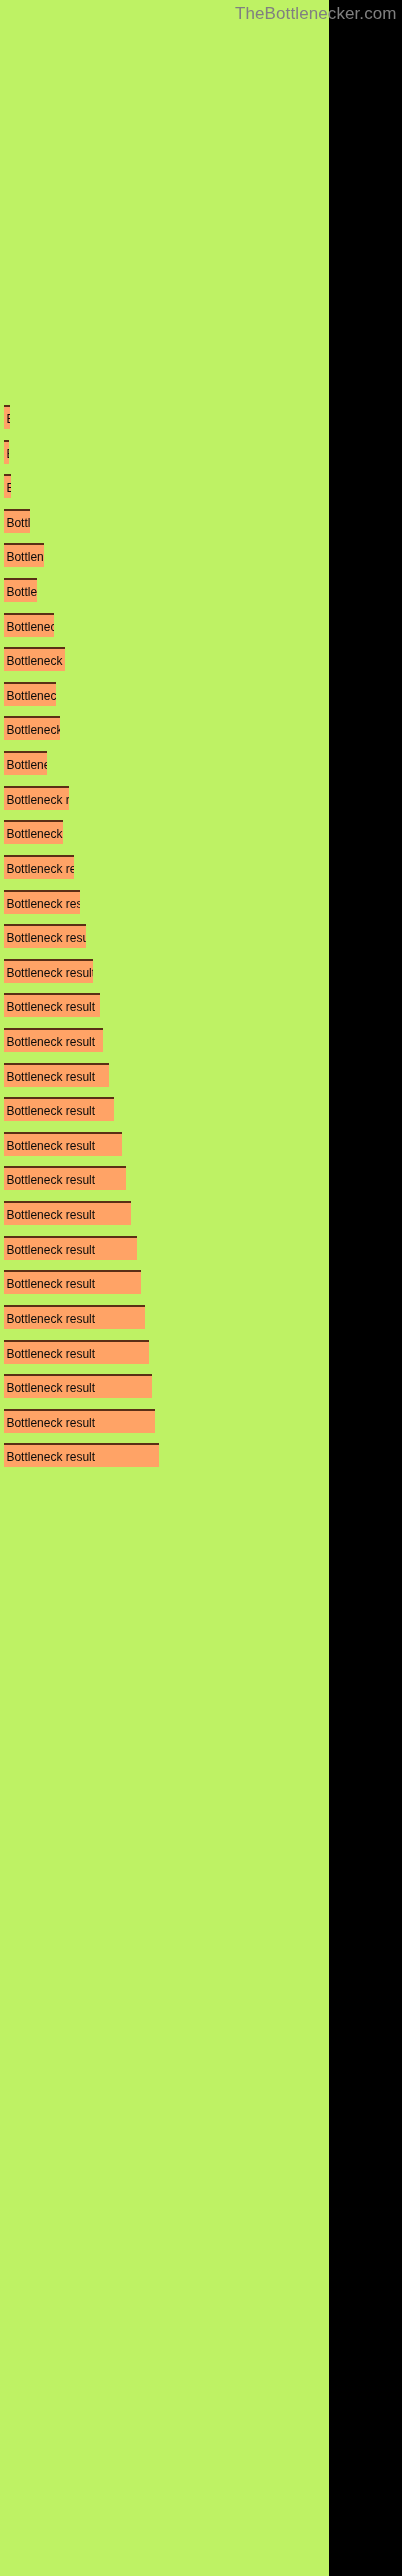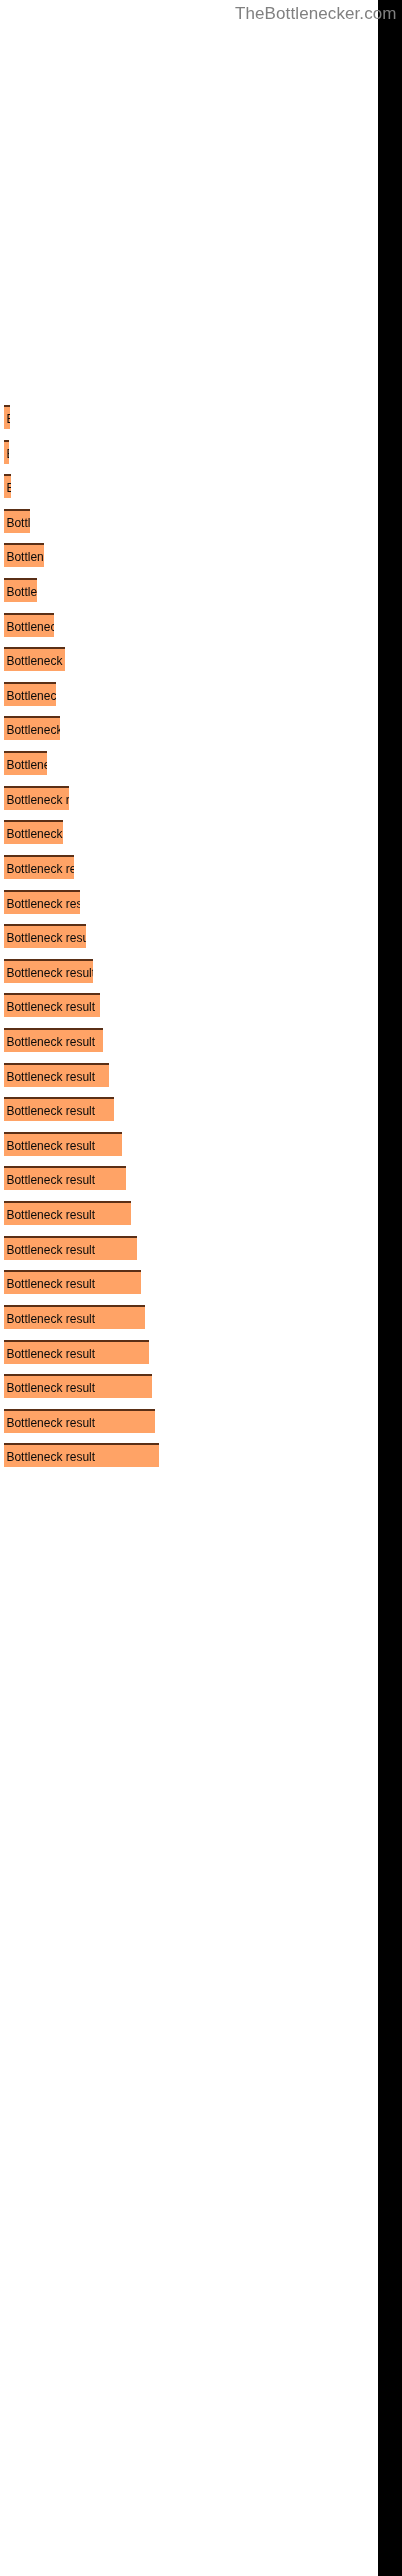--- a/index.html
+++ b/index.html
@@ -9,23 +9,23 @@
   }
   body {
     width: 403px;
     height: 2576px;
     position: relative;
     font-family: "Liberation Sans", sans-serif;
     overflow: hidden;
   }
   #page {
     position: relative;
-    width: 378px;
+    width: 329px;
     height: 2576px;
-    background: #ffffff;
+    background: #bef264;
   }
   
   #site-header {
     position: absolute;
     top: 0;
     left: 0;
     width: 403px;
     height: 27px;
     box-sizing: border-box;
     padding-right: 6.4px;

